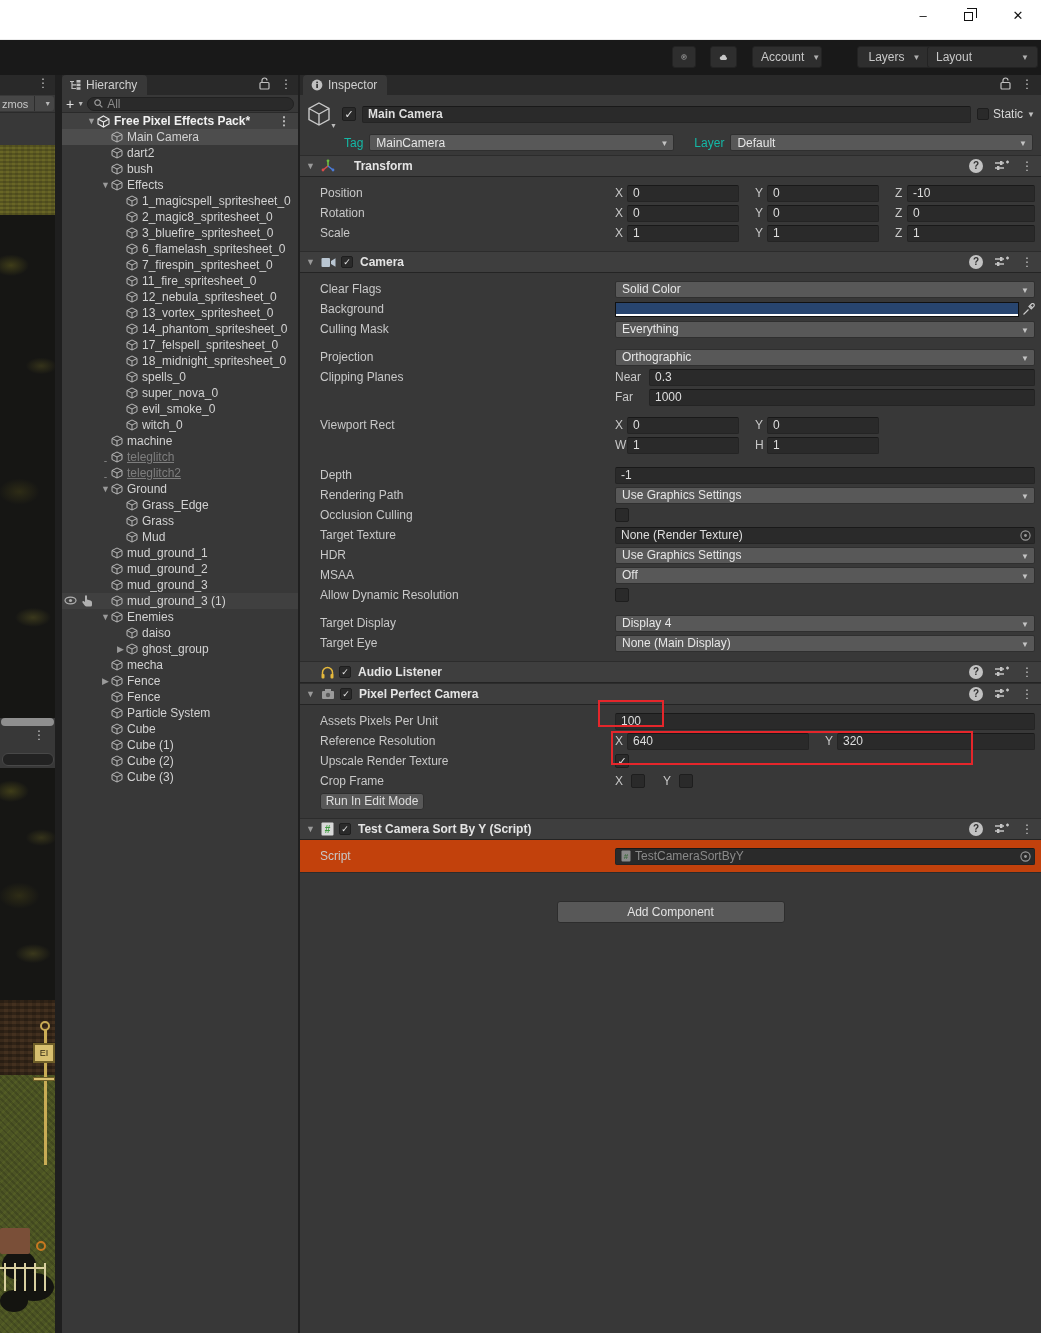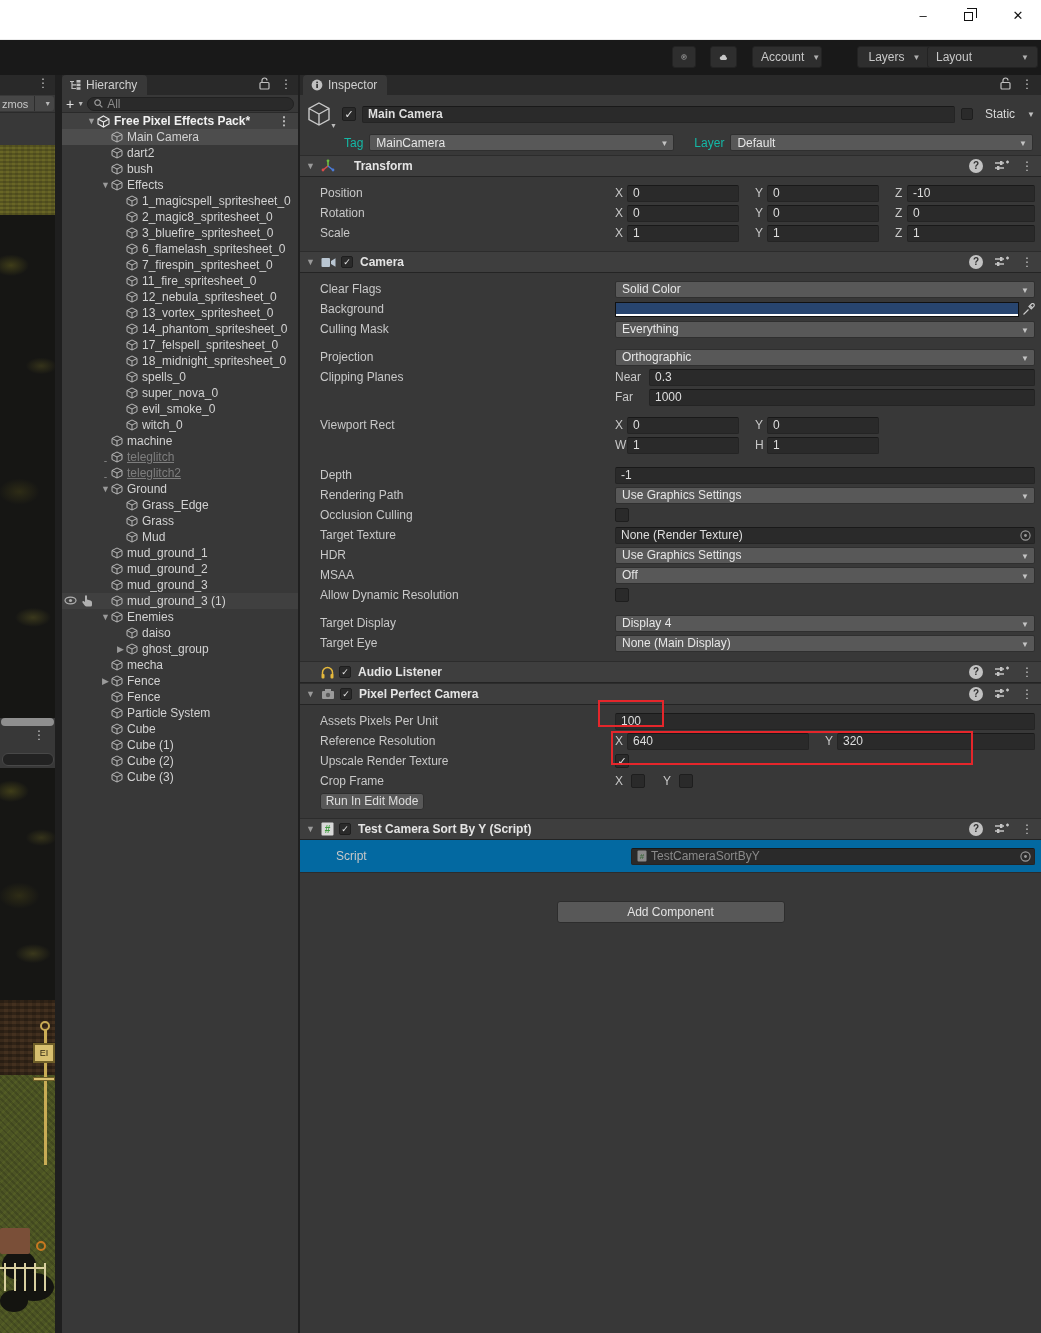--- a/index.html
+++ b/index.html
@@ -79,21 +79,21 @@
   .gutter { position:absolute; left:2px; top:1px; display:flex; gap:4px; }
 
   
   .inspector { position:absolute; left:300px; top:75px; width:741px; height:1258px; background:#383838; overflow:hidden; }
   .insp-content { position:absolute; top:20px; left:0; right:0; }
   .go-header { padding:6px 6px 4px 6px; }
   .go-row1 { display:flex; align-items:center; gap:6px; }
   .go-cube { position:relative; width:30px; flex:none; }
   .go-cube .mini-ar { position:absolute; right:-1px; bottom:-2px; font-size:7px; color:#bbb; }
   .name-field { flex:1; font-weight:bold; }
-  .static-wrap { display:flex; align-items:center; gap:12px; flex:none; color:#d8d8d8; }
+  .static-wrap { display:flex; align-items:center; gap:4px; flex:none; color:#d8d8d8; }
   .go-row2 { display:flex; align-items:center; margin-top:7px; padding-left:38px; gap:6px; }
   .go-row2 .lab { color:#14b8a6; flex:none; }
   .tagdd { width:305px; } .layerdd { flex:1; margin-right:2px; }
 
   .comp-header { height:22px; background:#3e3e3e; border-top:1px solid #2c2c2c; border-bottom:1px solid #242424; display:flex; align-items:center; padding:0 6px; gap:5px; position:relative; }
   .comp-title { font-weight:bold; color:#e4e4e4; margin-left:2px; }
   .hdr-icons { position:absolute; right:8px; top:3px; display:flex; gap:12px; align-items:center; }
   .help-circ { width:14px; height:14px; border-radius:50%; background:#c2c2c2; color:#333; font-size:10px; font-weight:bold; text-align:center; line-height:14px; }
 
   .rows { padding:6px 4px 8px 0; }
@@ -107,21 +107,21 @@
   .axis:last-child .tfield { margin-right:0; }
   .axis.blank { visibility:hidden; }
   .sublab { width:34px; flex:none; color:#c8c8c8; }
   .gap8 { height:8px; } .gap10 { height:10px; }
   .swatch-wrap { flex:1; display:flex; align-items:center; gap:3px; }
   .swatch { flex:1; height:15px; border:1px solid #111; position:relative; }
   .swatch .alpha { position:absolute; left:0; right:0; bottom:0; height:2px; background:#fff; }
   .objfield { position:relative; }
   .objfield .picker { position:absolute; right:3px; top:2px; }
   .run-btn { margin-left:20px; margin-top:2px; width:104px; height:17px; background:#585858; border:1px solid #2f2f2f; border-radius:3px; color:#dedede; text-align:center; line-height:15px; }
-  .script-row { background:#0369a1; border-bottom:1px solid #2c2c2c; padding:6px 4px 6px 16px; }
+  .script-row { background:#c2410c; border-bottom:1px solid #2c2c2c; padding:6px 4px 6px 0; }
   .disabled-txt { color:#8a8a8a; }
   .addc-wrap { display:flex; justify-content:center; margin-top:28px; }
   .addc-btn { width:228px; height:22px; background:#585858; border:1px solid #2d2d2d; border-radius:3px; color:#e2e2e2; text-align:center; line-height:20px; }
 
   .red-annot { position:absolute; border:2px solid #e5262b; z-index:50; }
   #red1 { left:598px; top:700px; width:66px; height:27px; }
   #red2 { left:611px; top:731px; width:362px; height:34px; }
 </style>
 </head>
 <body>

